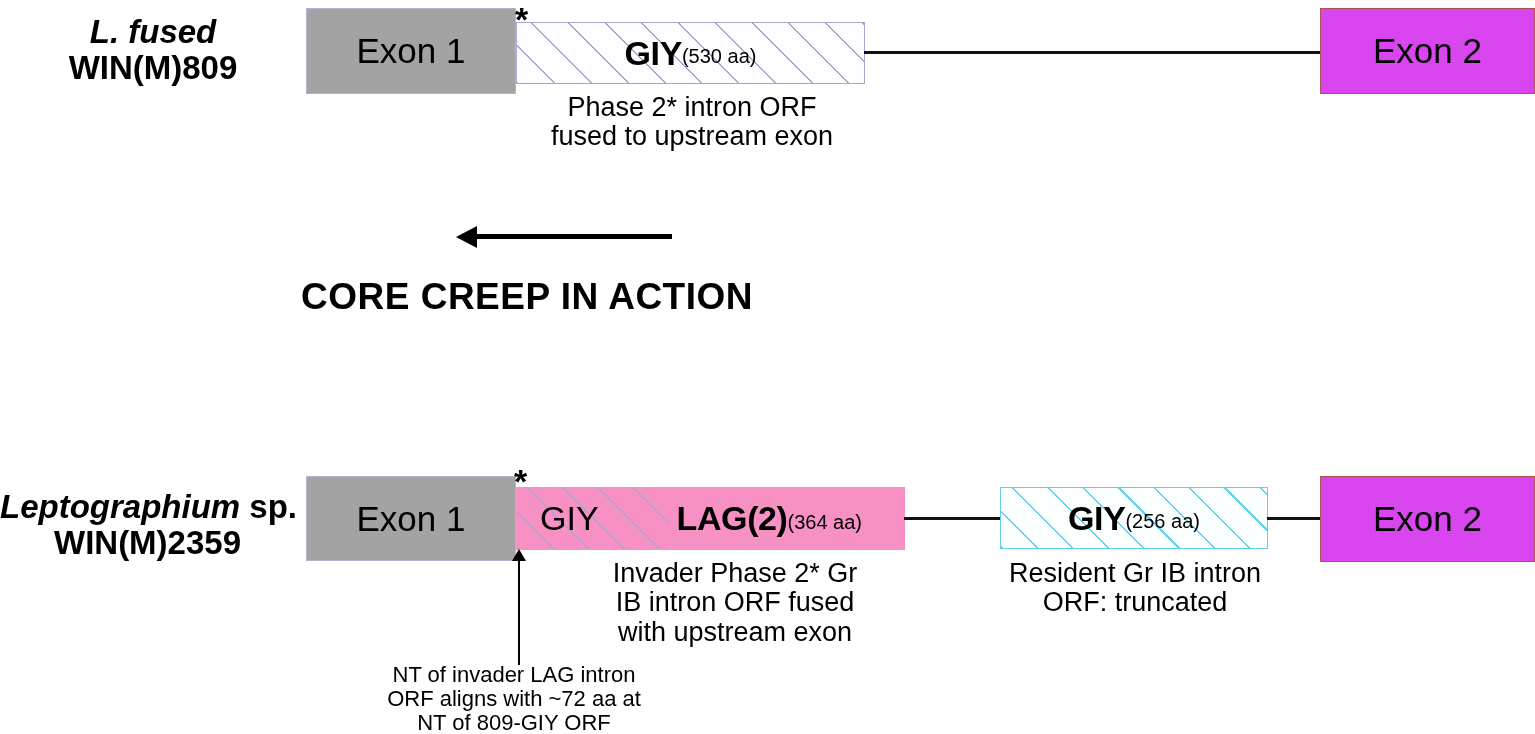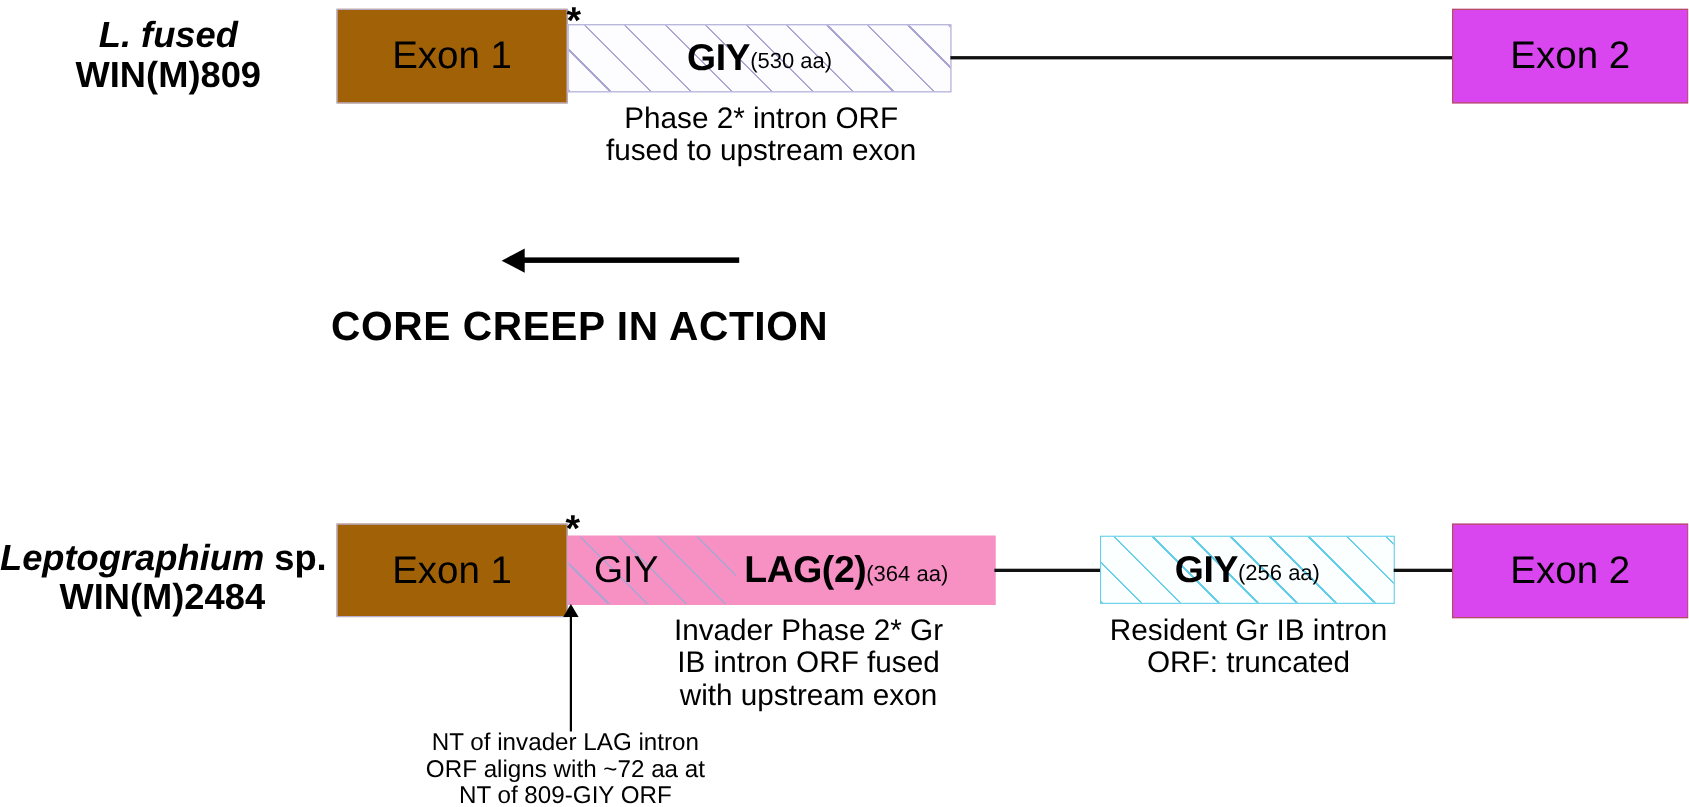--- a/index.html
+++ b/index.html
@@ -27,21 +27,21 @@
     text-align: center;
     font-weight: bold;
     line-height: 1.08;
     white-space: nowrap;
   }
   .organism-label .sp-italic { font-style: italic; }
   .organism-label .sp-roman  { font-style: normal; }
 
   
   .exon1-box {
-    background: #a16207;
+    background: #a3a3a3;
     border: 1px solid #b9b0d8;
     display: flex;
     align-items: center;
     justify-content: center;
   }
   .exon2-box {
     background: #d946ef;
     border: 1px solid #b0504f;
     display: flex;
     align-items: center;
@@ -202,21 +202,21 @@
     <div class="abs creep-arrow-head" style="left:0px; top:0px;"></div>
     <div class="abs creep-arrow-shaft" style="left:20px; top:8px; width:196px;"></div>
   </div>
 
   <div class="abs creep-label" style="left:301px; top:276px;">CORE CREEP IN ACTION</div>
 
   <div class="abs organism-label" style="left:0px; top:489px; width:295px; font-size:33px;">
     <div>
       <span class="sp-italic">Leptographium</span><span class="sp-roman"> sp.</span>
     </div>
-    <div>WIN(M)2484</div>
+    <div>WIN(M)2359</div>
   </div>
 
   <div class="abs exon1-box" style="left:306px; top:476px; width:210px; height:85px;">
     <span class="exon-text">Exon 1</span>
   </div>
 
   <div class="abs asterisk" style="left:514px; top:464px;">*</div>
 
   <div class="abs orf-pink" style="left:516px; top:487px; width:389px; height:63px; position:absolute;">
     <div class="pink-hatch" style="width:152px;"></div>

